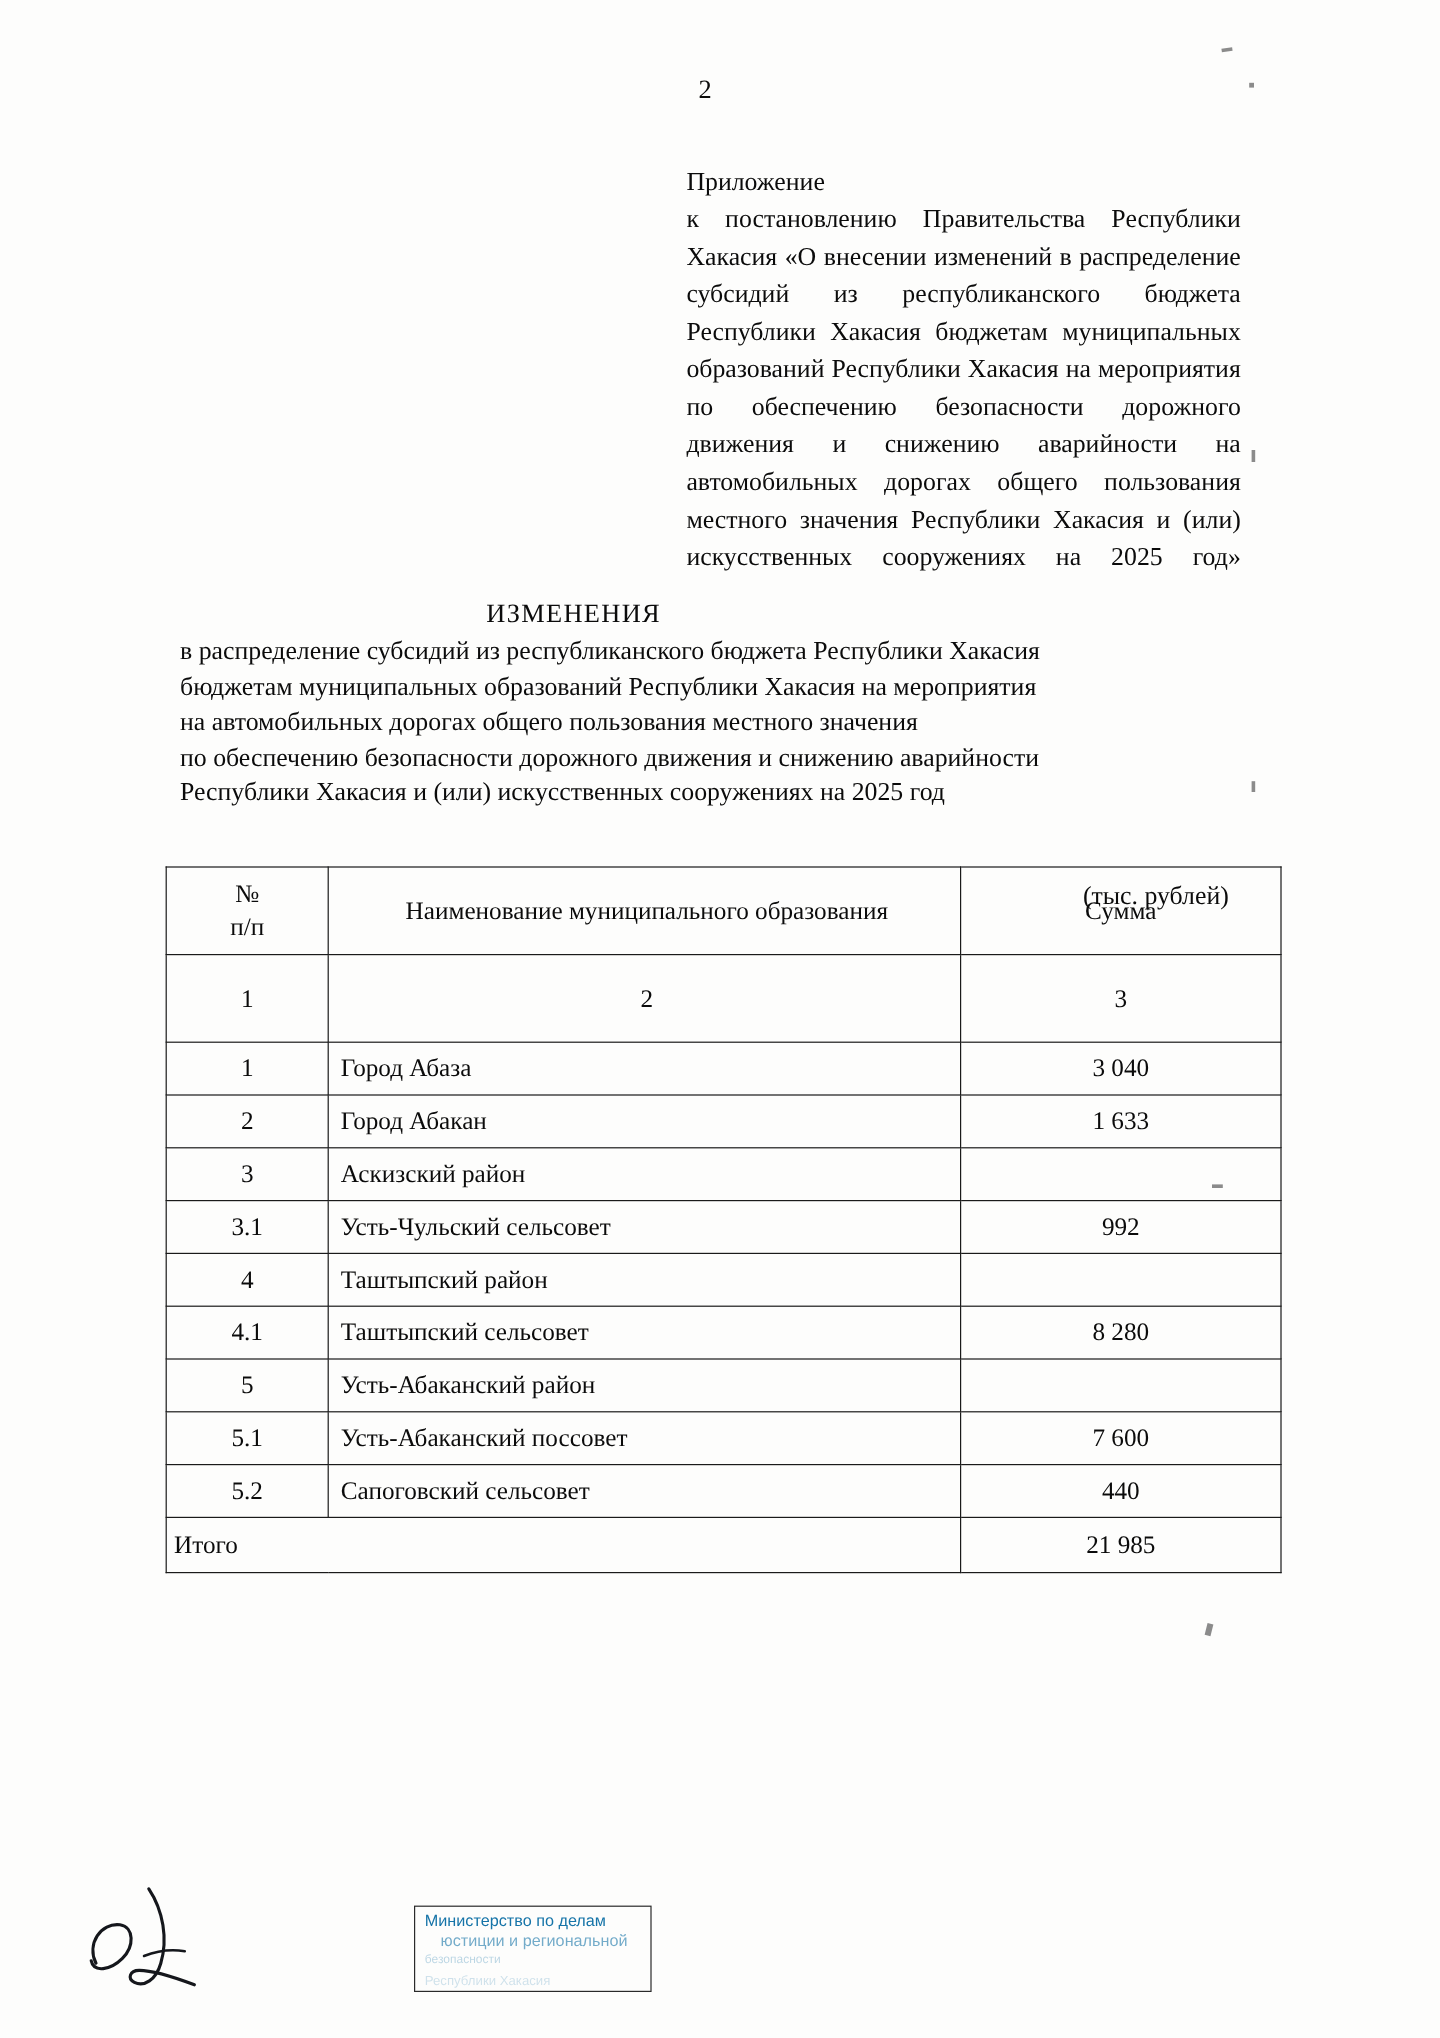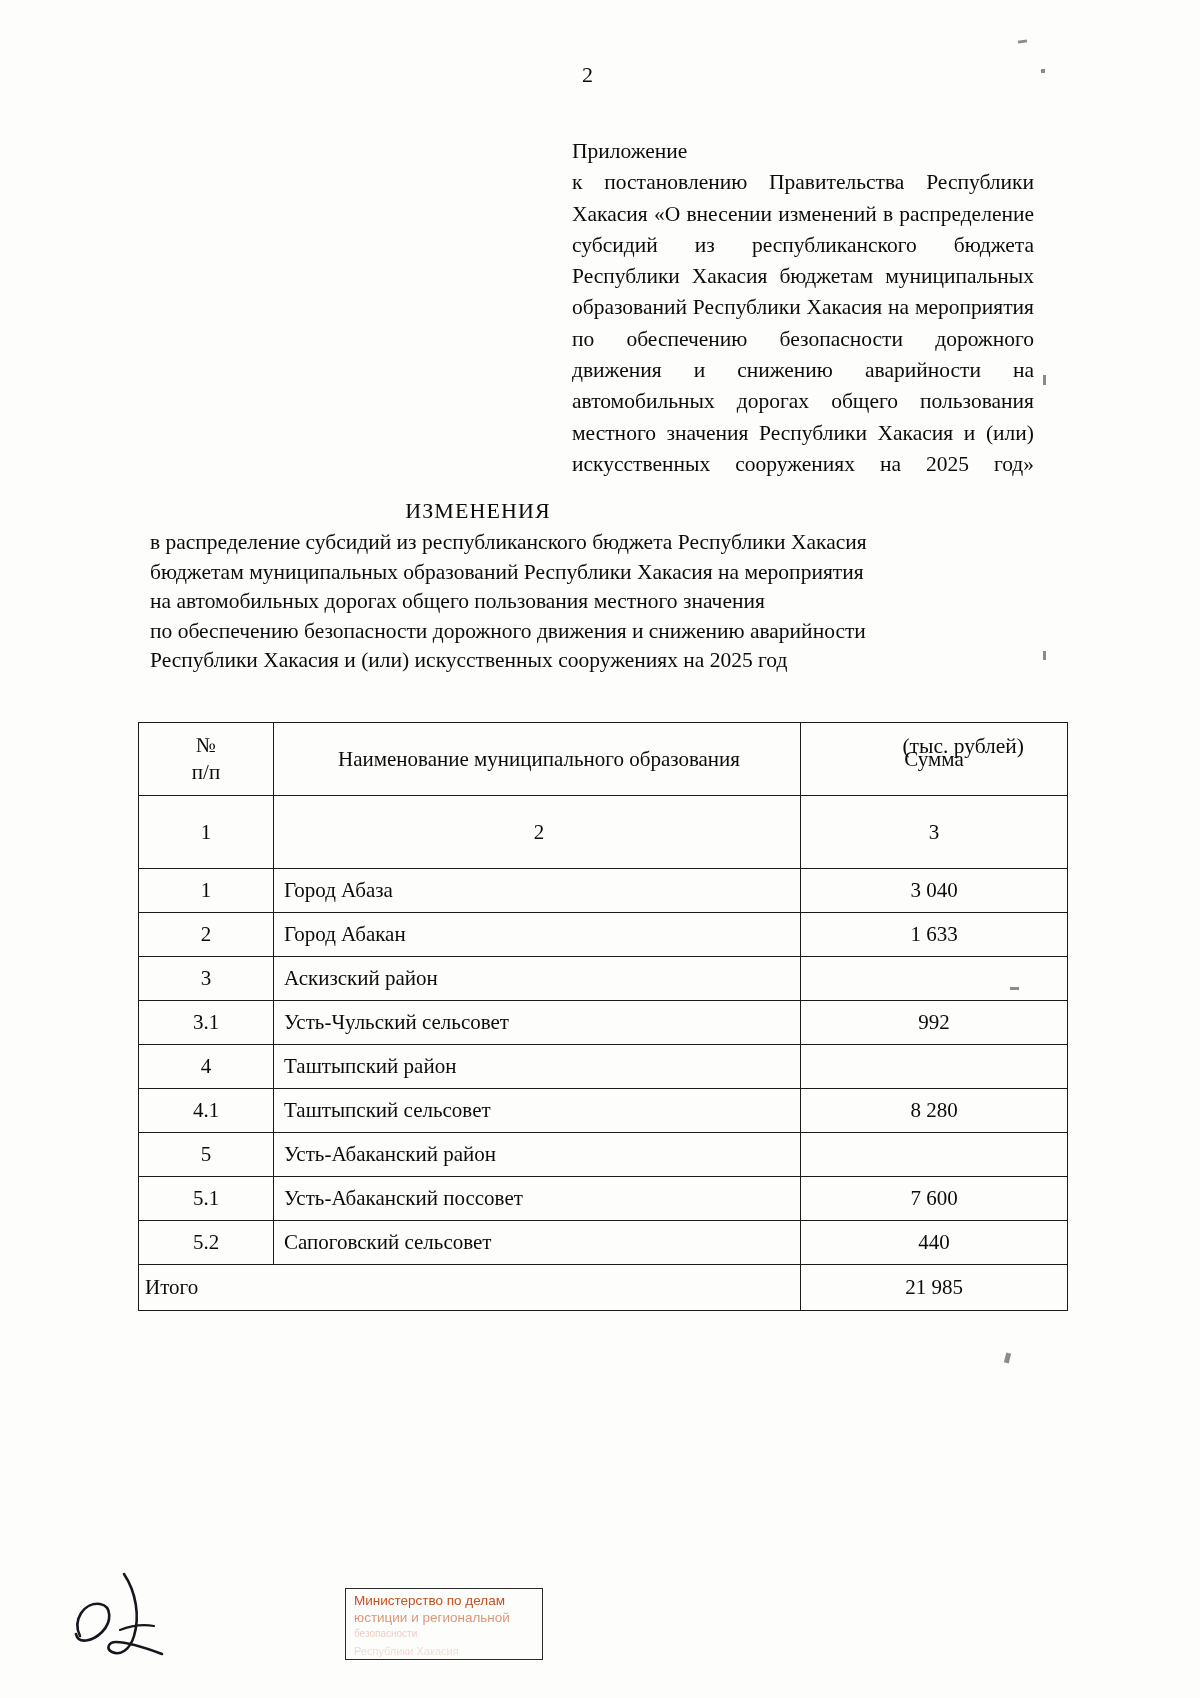--- a/index.html
+++ b/index.html
@@ -132,25 +132,25 @@
     left: 345px;
     top: 1588px;
     width: 198px;
     height: 72px;
     border: 1.5px solid #2a2a2a;
     box-sizing: border-box;
     padding: 4px 6px 0 8px;
     font-family: "Liberation Sans", "DejaVu Sans", sans-serif;
     font-size: 13.5px;
     line-height: 16.5px;
-    color: #c2410c;
+    color: #0369a1;
     overflow: hidden;
   }
   .stamp .l1 { opacity: 0.92; }
-  .stamp .l2 { opacity: 0.55; }
+  .stamp .l2 { opacity: 0.55; text-align: center; }
   .stamp .l3 { opacity: 0.26; font-size: 10px; }
   .stamp .l4 { opacity: 0.18; font-size: 11px; }
 
   
   .signature {
     position: absolute;
     left: 62px;
     top: 1558px;
     width: 150px;
     height: 120px;

